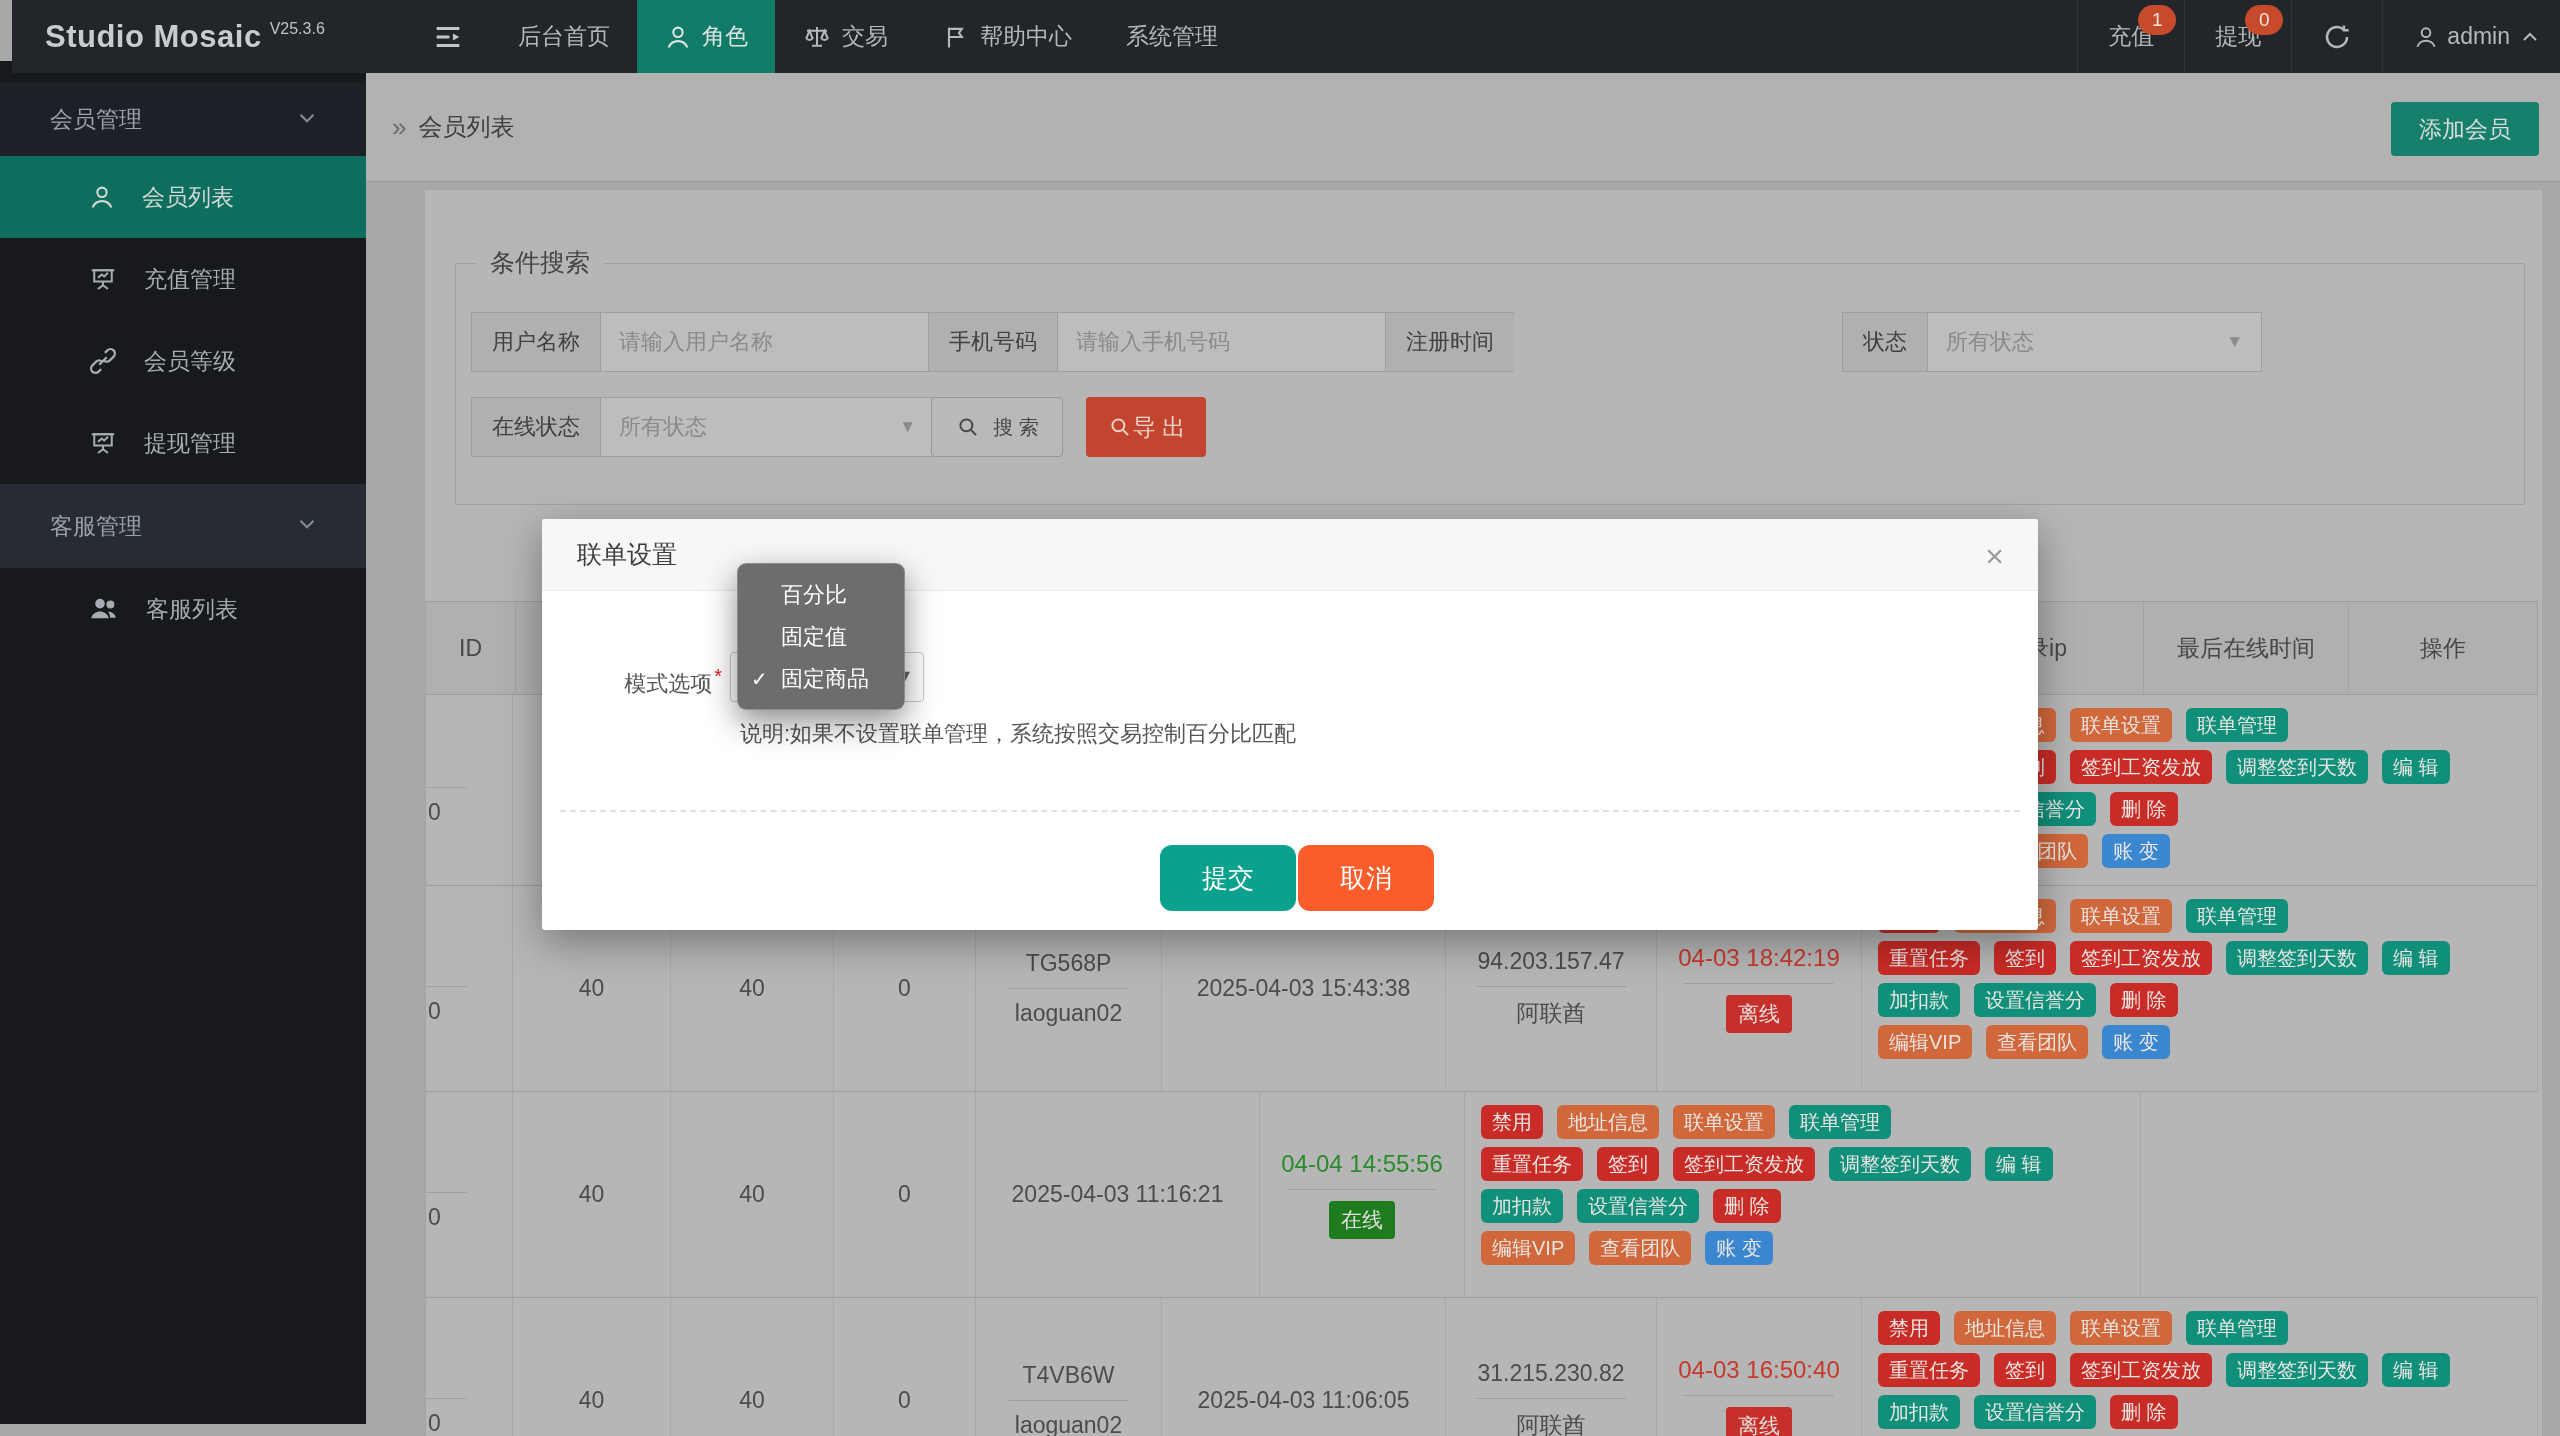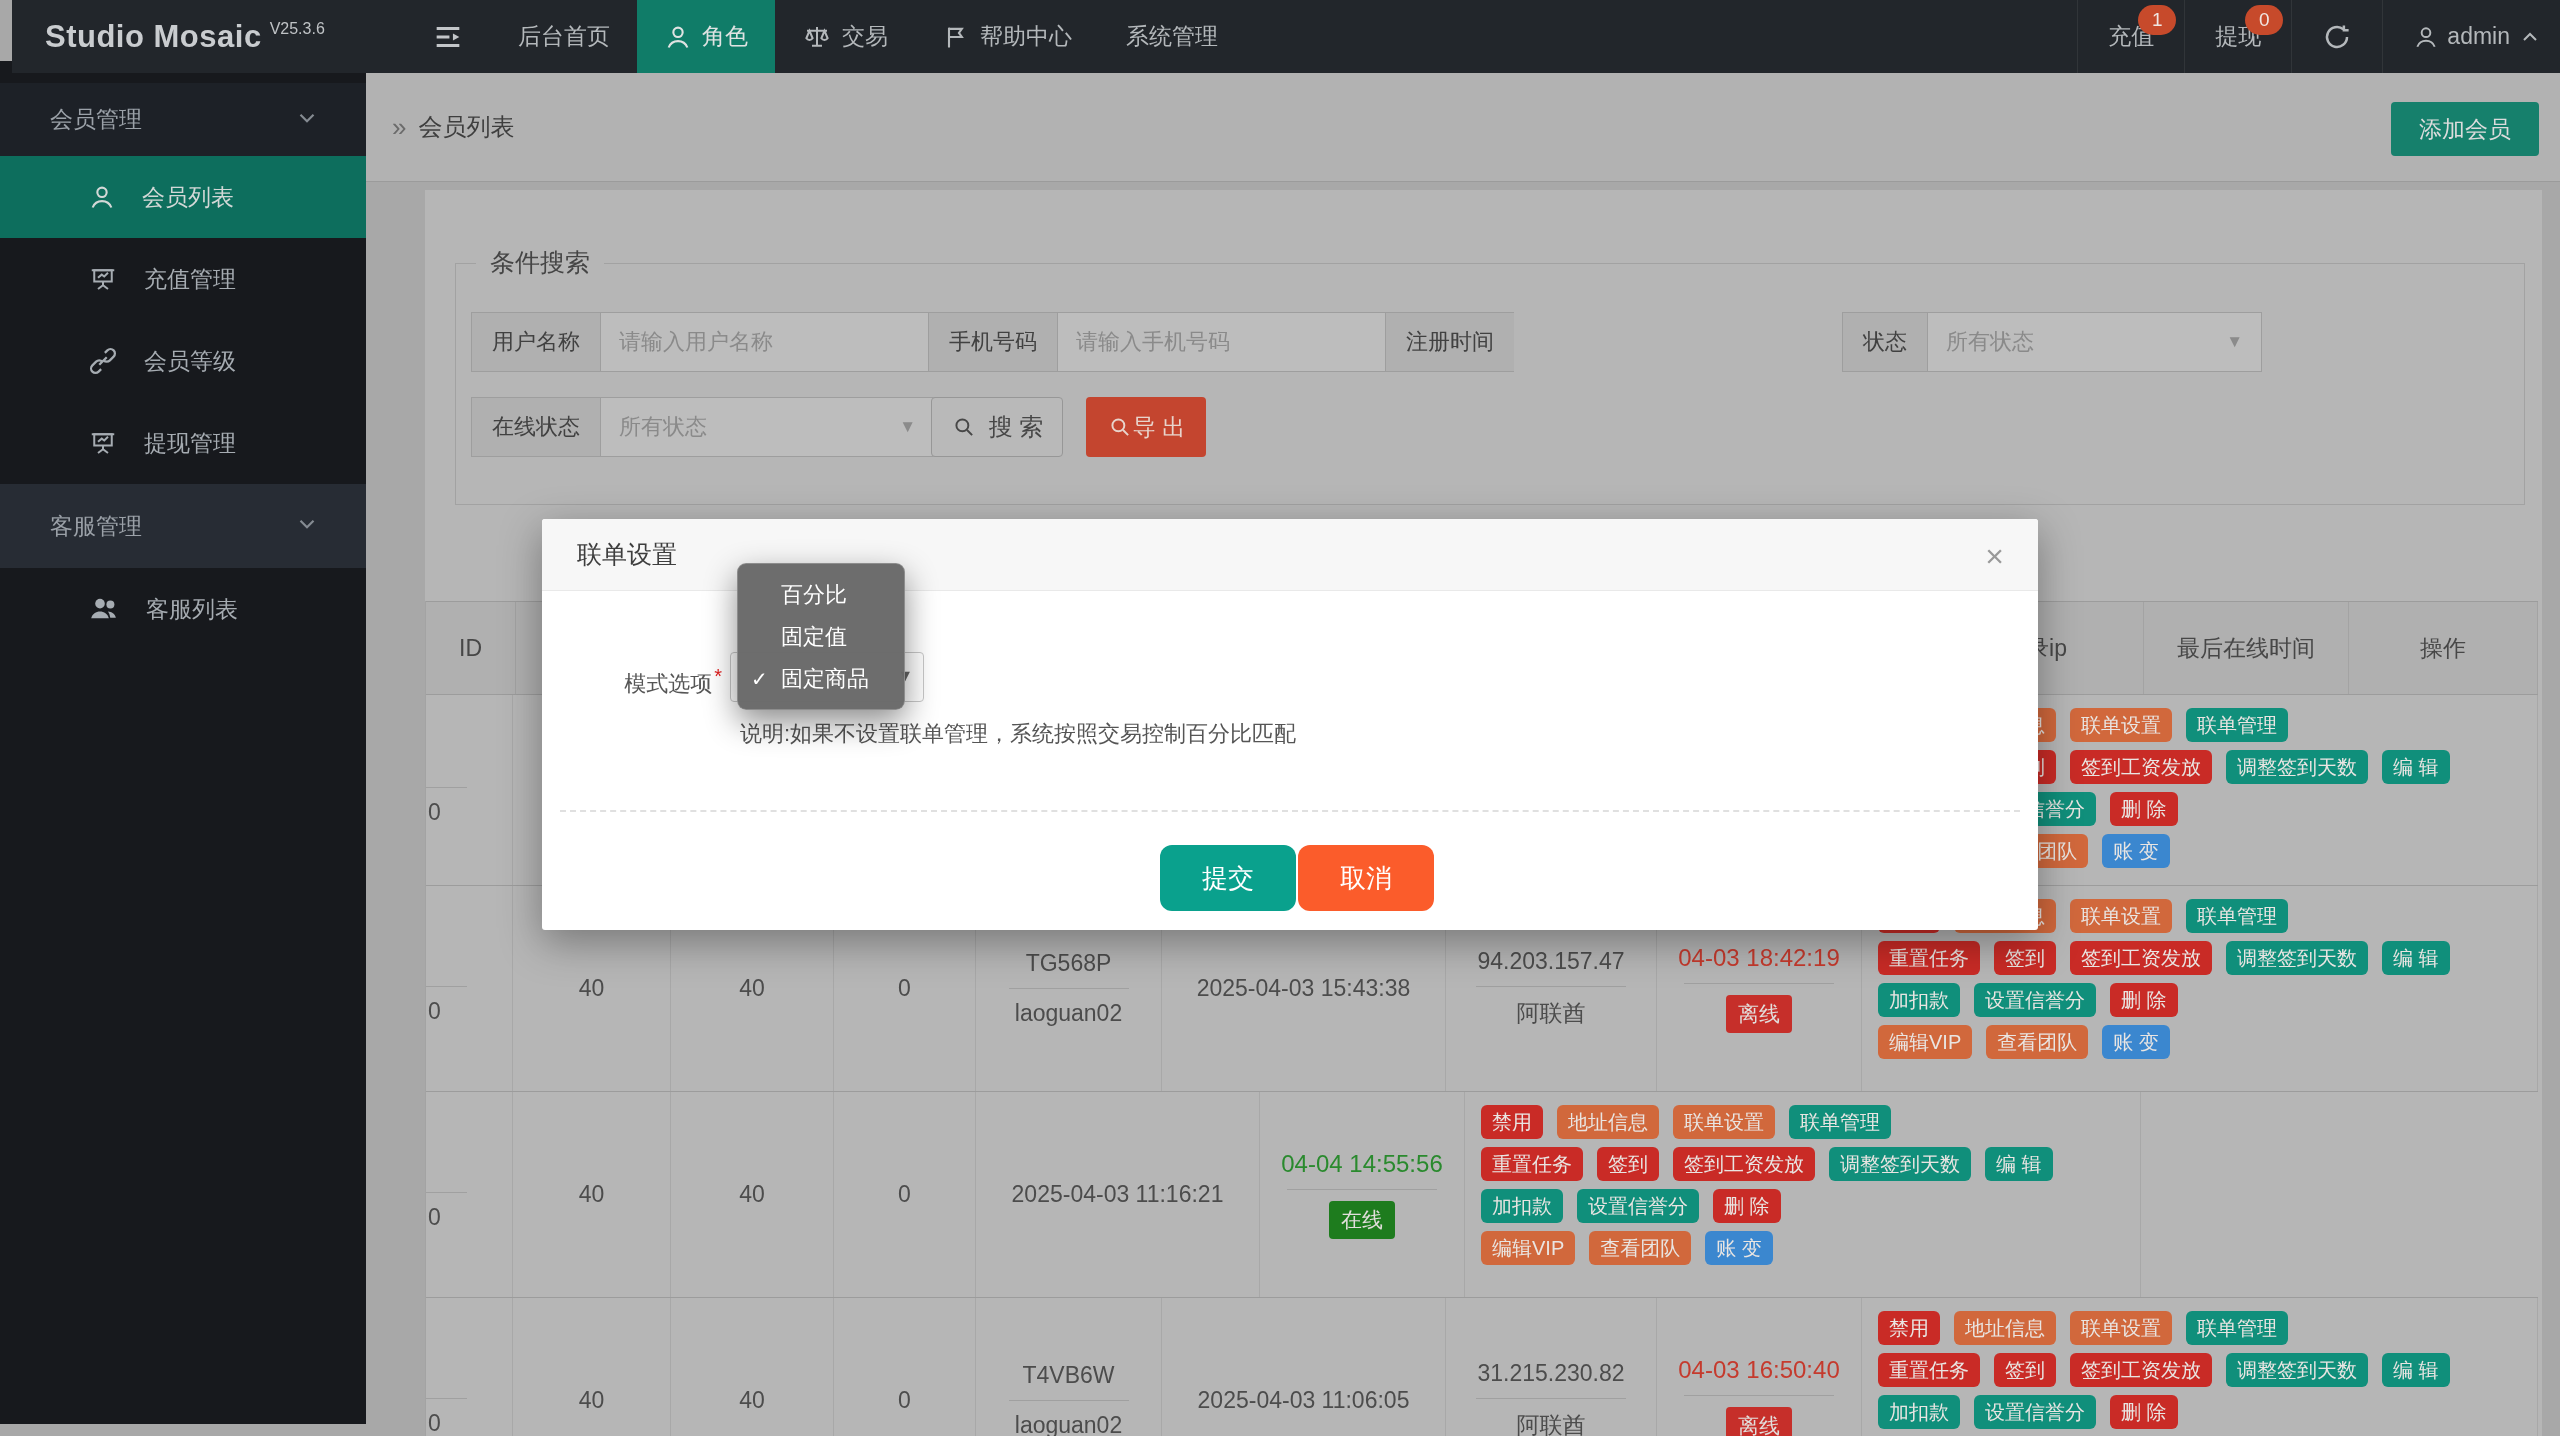--- a/index.html
+++ b/index.html
@@ -40,21 +40,21 @@
   
   .fs{position:absolute;left:30px;top:73px;width:2068px;height:240px;border:1px solid #a2a2a2;}
   .fs-legend{position:absolute;top:-18px;left:20px;background:#b6b6b6;padding:0 14px;font-size:25px;color:#454545;}
   .ig{position:absolute;display:flex;height:60px;}
   .ig-addon{display:flex;align-items:center;justify-content:center;padding:0 20px;background:#b0b0b0;border:1px solid #9e9e9e;border-right:none;font-size:22px;color:#414141;white-space:nowrap;}
   .ig-input{width:297px;background:#bdbdbd;border:1px solid #9e9e9e;display:flex;align-items:center;padding:0 18px;font-size:22px;color:#8a8a8a;}
   .ig-select{cursor:pointer;}
   .ig-caret{margin-left:auto;color:#8b8b8b;font-size:17px;}
   .g1{left:15px;top:48px;} .g2{left:472px;top:48px;} .g3{left:929px;top:48px;} .g4{left:1386px;top:48px;}
   .g5{left:15px;top:133px;}
-  .btn-search{position:absolute;left:475px;top:133px;width:132px;height:60px;background:#b9b9b9;border:1px solid #979797;border-radius:4px;color:#474747;font-size:24px;display:flex;align-items:center;justify-content:center;gap:12px;cursor:pointer;}
+  .btn-search{position:absolute;left:475px;top:133px;width:132px;height:60px;background:#b9b9b9;border:1px solid #979797;border-radius:4px;color:#474747;font-size:20px;display:flex;align-items:center;justify-content:center;gap:12px;cursor:pointer;}
   .btn-export{position:absolute;left:630px;top:133px;width:120px;height:60px;background:#c4452f;border:none;border-radius:4px;color:#e8d4cc;font-size:23px;display:flex;align-items:center;justify-content:center;cursor:pointer;}
   
   .table{position:absolute;left:0;top:411px;width:2112px;border-left:1px solid #a3a3a3;}
   .thead{display:flex;height:94px;background:#b0b0b0;border-top:1px solid #9c9c9c;border-bottom:1px solid #9c9c9c;box-sizing:border-box;}
   .th{display:flex;align-items:center;justify-content:center;font-size:23px;color:#474747;border-right:1px solid #a3a3a3;box-sizing:border-box;}
   .tr{display:flex;border-bottom:1px solid #9c9c9c;background:#b6b6b6;box-sizing:border-box;}
   .td{border-right:1px solid #a8a8a8;display:flex;align-items:center;justify-content:center;font-size:23px;color:#4c4c4c;box-sizing:border-box;overflow:hidden;}
   .stk{display:flex;flex-direction:column;align-items:center;gap:11px;}
   .stk .dv{height:1px;background:#a0a0a0;width:120px;}
   .stk.wdv .dv{width:150px;}

